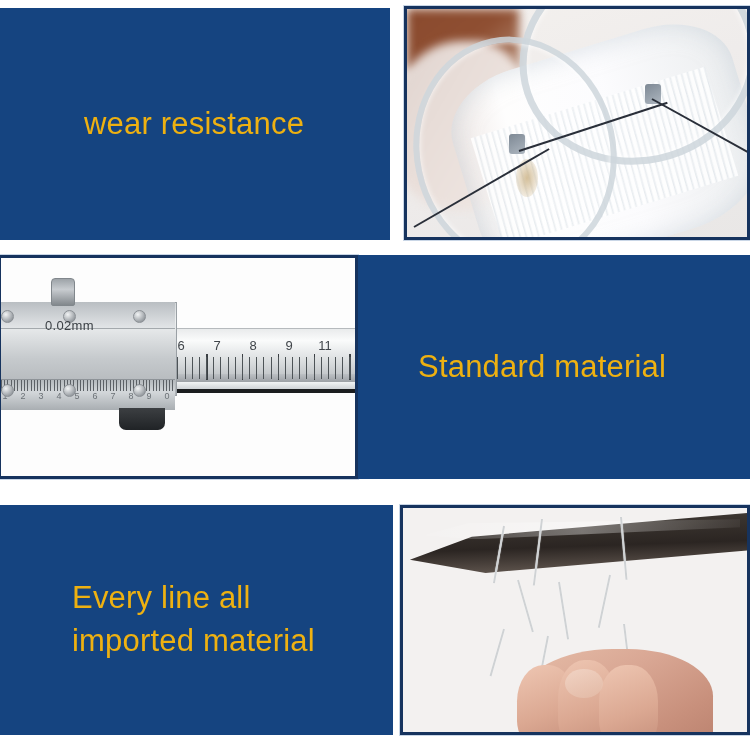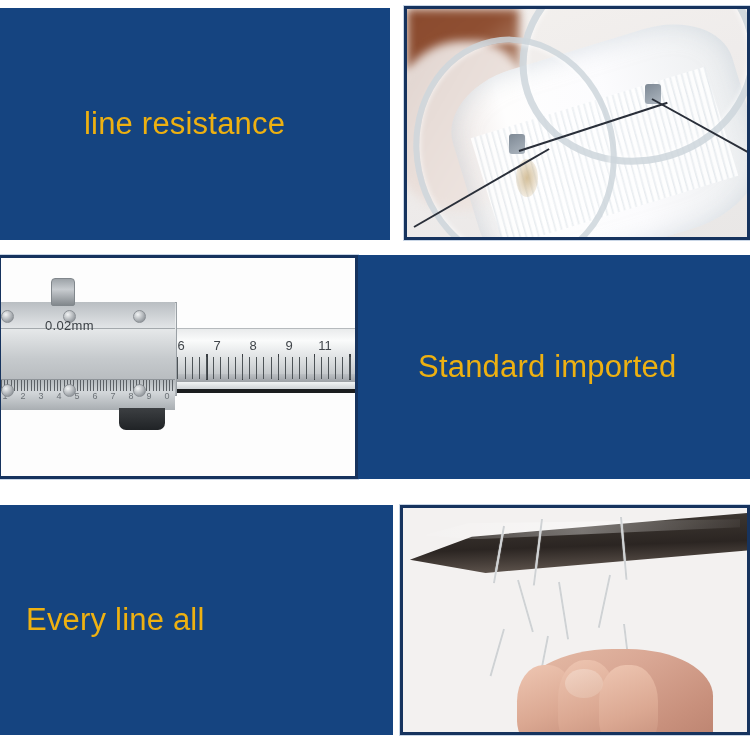--- a/index.html
+++ b/index.html
@@ -225,21 +225,21 @@
     position: absolute; left: 174px; top: 131px; width: 188px; height: 4px;
     background: #1b1d1f;
   }
 
   
   #panel-diameter { left: 358px; top: 255px; width: 392px; height: 224px; }
   #panel-diameter .caption { padding-left: 60px; }
 
   
   #panel-every { left: 0px; top: 505px; width: 393px; height: 230px; }
-  #panel-every .caption { padding-left: 26px; }
+  #panel-every .caption { padding-left: 72px; }
 
   
   #panel-hand { left: 400px; top: 505px; width: 350px; height: 230px; }
   .hand-bg { position: absolute; inset: 0; background: #f3f1f0; }
   .blade {
     position: absolute; left: 2%; top: 2%; width: 100%; height: 27%;
     background: linear-gradient(178deg,#6a6560 0%, #3b3530 20%, #2b2522 55%, #5d534c 88%, #8d7f74 100%);
     clip-path: polygon(0% 78%, 18% 40%, 100% 0%, 100% 62%, 22% 100%);
   }
   .blade-hi {
@@ -273,21 +273,21 @@
     background: linear-gradient(160deg,#f3d9cb,#e4bda9);
     opacity: 0.75;
   }
 </style>
 </head>
 <body>
 
 <div id="page">
 
   <div class="panel text-panel" id="panel-wear">
-    <div class="caption">line resistance</div>
+    <div class="caption">wear resistance</div>
   </div>
 
   <div class="panel photo-panel" id="panel-spool">
     <div class="photo-inner">
       <div class="spool-bg"></div>
       <div class="spool-brown"></div>
       <div class="spool-hand"></div>
       <div class="spool-body"></div>
       <div class="spool-wind"></div>
       <div class="flange flange-rear"></div>
@@ -352,25 +352,26 @@
       </div>
 
       <div class="cal-screw" style="left:62px; top:126px"></div>
       <div class="cal-screw" style="left:132px; top:126px"></div>
       <div class="cal-screw" style="left:0px; top:126px"></div>
       <div class="cal-foot"></div>
     </div>
   </div>
 
   <div class="panel text-panel" id="panel-diameter">
-    <div class="caption">Standard imported</div>
+    <div class="caption">Standard material</div>
   </div>
 
   <div class="panel text-panel" id="panel-every">
     <div class="caption">Every line all</div>
+    <div class="caption">imported material</div>
   </div>
 
   <div class="panel photo-panel" id="panel-hand">
     <div class="photo-inner">
       <div class="hand-bg"></div>
       <div class="blade"></div>
       <div class="blade-hi"></div>
 
       <div class="strand" style="left:29%; top:8%;  height:26%; transform:rotate(10deg);"></div>
       <div class="strand" style="left:33%; top:32%; height:24%; transform:rotate(-16deg);"></div>

